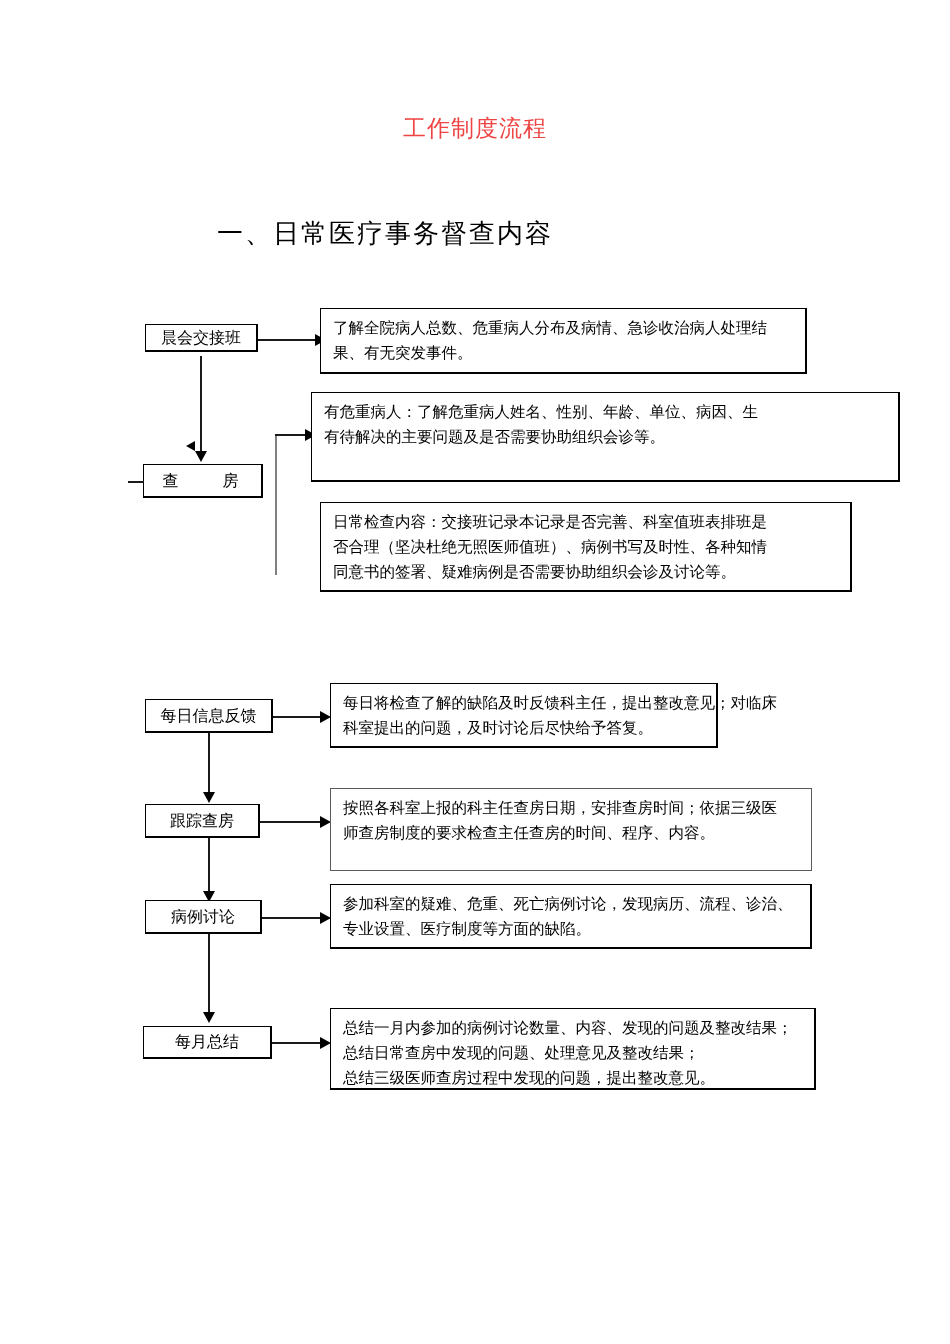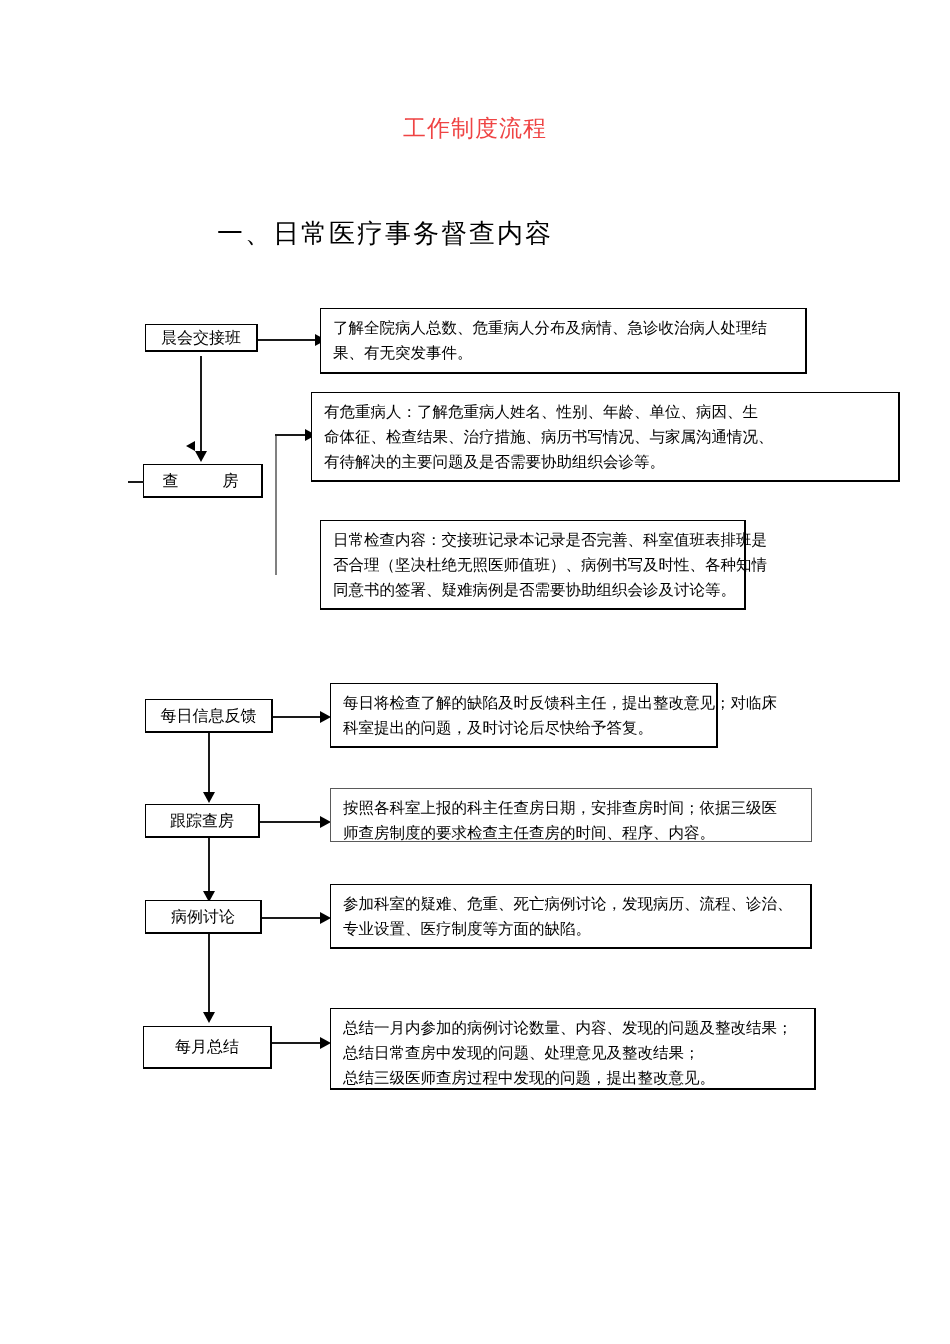--- a/index.html
+++ b/index.html
@@ -147,25 +147,24 @@
   <div class="hline" style="left:275px; top:434px; width:44px;"></div>
   <div class="arrow-right" style="left:305px; top:429px;"></div>
 
   <div class="textbox dark" style="left:320px; top:308px; width:487px; height:66px;">
     <span class="ln">了解全院病人总数、危重病人分布及病情、急诊收治病人处理结</span>
     <span class="ln">果、有无突发事件。</span>
   </div>
 
   <div class="textbox dark" style="left:311px; top:392px; width:589px; height:90px;">
     <span class="ln">有危重病人：了解危重病人姓名、性别、年龄、单位、病因、生</span>
-    <span class="ln">命体征、检查结果、治疗措施、病历书写情况、与家属沟通情况、</span>
     <span class="ln">有待解决的主要问题及是否需要协助组织会诊等。</span>
   </div>
 
-  <div class="textbox dark" style="left:320px; top:520px; width:426px; height:90px;">
+  <div class="textbox dark" style="left:320px; top:502px; width:532px; height:90px;">
     <span class="ln">日常检查内容：交接班记录本记录是否完善、科室值班表排班是</span>
     <span class="ln">否合理（坚决杜绝无照医师值班）、病例书写及时性、各种知情</span>
     <span class="ln">同意书的签署、疑难病例是否需要协助组织会诊及讨论等。</span>
   </div>
 
   <div class="node shadow" style="left:145px; top:699px; width:128px; height:34px;">每日信息反馈</div>
   <div class="hline" style="left:273px; top:716px; width:50px;"></div>
   <div class="arrow-right" style="left:320px; top:711px;"></div>
 
   <div class="vline" style="left:208px; top:733px; height:64px;"></div>
@@ -178,30 +177,30 @@
   <div class="vline" style="left:208px; top:838px; height:58px;"></div>
   <div class="arrow-down" style="left:203px; top:891px;"></div>
 
   <div class="node shadow" style="left:145px; top:900px; width:117px; height:34px;">病例讨论</div>
   <div class="hline" style="left:262px; top:917px; width:61px;"></div>
   <div class="arrow-right" style="left:320px; top:912px;"></div>
 
   <div class="vline" style="left:208px; top:934px; height:82px;"></div>
   <div class="arrow-down" style="left:203px; top:1012px;"></div>
 
-  <div class="node shadow" style="left:143px; top:1026px; width:129px; height:43px;">每月总结</div>
+  <div class="node shadow" style="left:143px; top:1026px; width:129px; height:33px;">每月总结</div>
   <div class="hline" style="left:272px; top:1042px; width:52px;"></div>
   <div class="arrow-right" style="left:320px; top:1037px;"></div>
 
   <div class="textbox dark" style="left:330px; top:683px; width:388px; height:65px;">
     <span class="ln">每日将检查了解的缺陷及时反馈科主任，提出整改意见；对临床</span>
     <span class="ln">科室提出的问题，及时讨论后尽快给予答复。</span>
   </div>
 
-  <div class="textbox" style="left:330px; top:788px; width:482px; height:54px;">
+  <div class="textbox" style="left:330px; top:788px; width:482px; height:83px;">
     <span class="ln">按照各科室上报的科主任查房日期，安排查房时间；依据三级医</span>
     <span class="ln">师查房制度的要求检查主任查房的时间、程序、内容。</span>
   </div>
 
   <div class="textbox dark" style="left:330px; top:884px; width:482px; height:65px;">
     <span class="ln">参加科室的疑难、危重、死亡病例讨论，发现病历、流程、诊治、</span>
     <span class="ln">专业设置、医疗制度等方面的缺陷。</span>
   </div>
 
   <div class="textbox dark" style="left:330px; top:1008px; width:486px; height:82px;">

